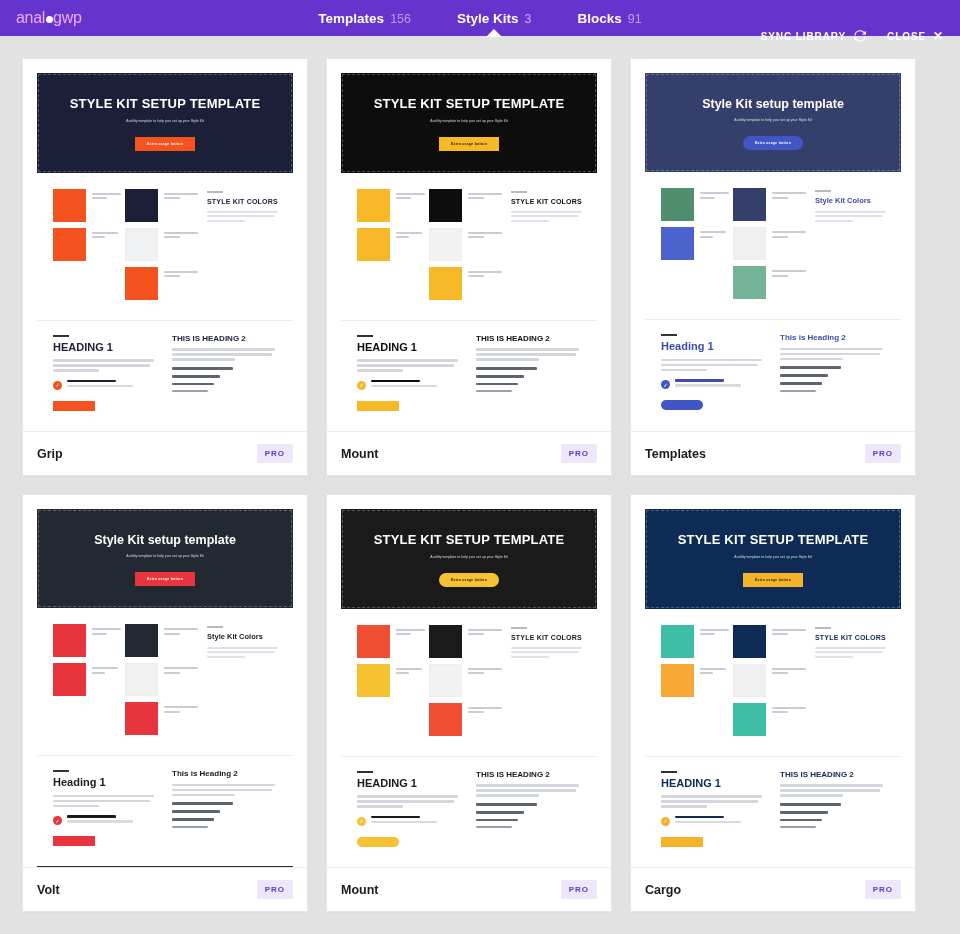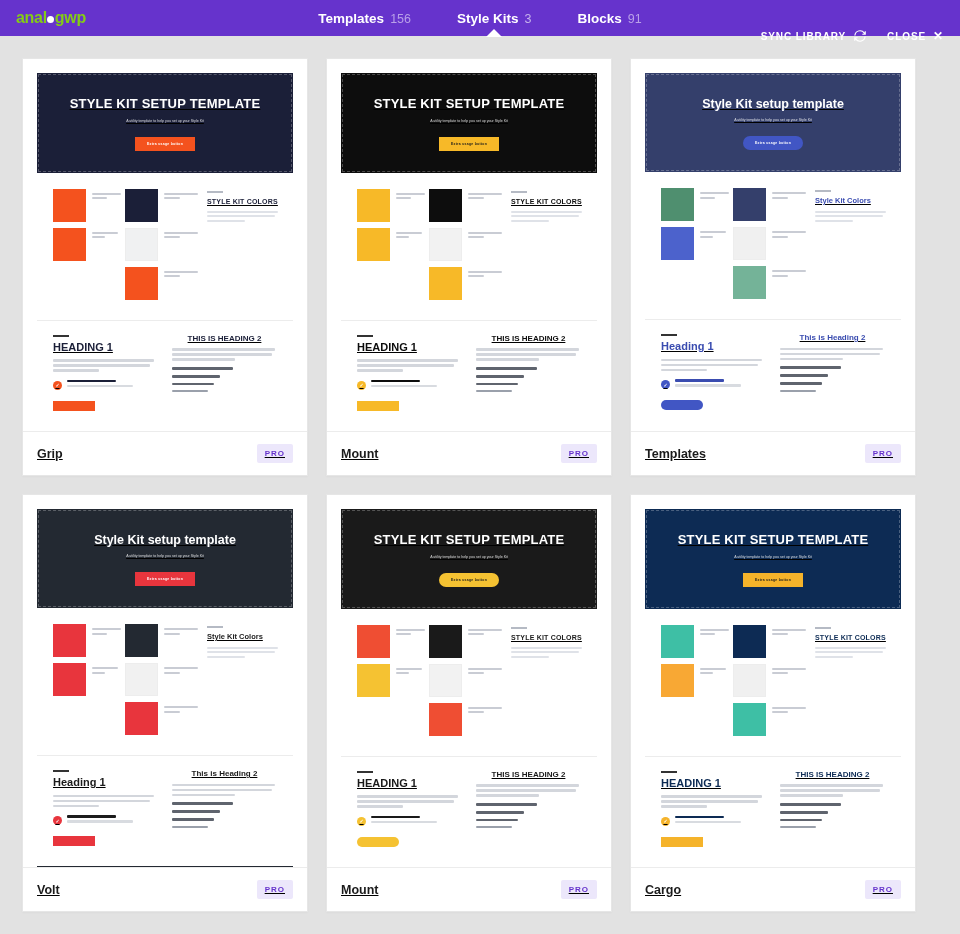--- a/index.html
+++ b/index.html
@@ -12,21 +12,21 @@
 
   
   .topbar {
     position: relative;
     height: 36px;
     background: #6633cc;
     display: flex; align-items: center;
     padding: 0 16px;
   }
   .logo {
-    font-size: 16px; font-weight: 700; color: #84cc16;
+    font-size: 16px; font-weight: 400; color: #f0abfc;
     letter-spacing: -0.3px;
     display: flex; align-items: center;
   }
   .logo .dot {
     width: 7px; height: 7px; border-radius: 50%;
     background: #fff; display: inline-block;
     margin: 3px 0.5px 0 0.5px;
   }
   .nav {
     position: absolute; left: 0; right: 0;
@@ -58,21 +58,20 @@
   }
   .sync-ico { width: 14px; height: 14px; display: block; }
   .close-x { font-size: 12px; font-weight: 700; line-height: 1; }
 
   
   .grid {
     display: grid;
     grid-template-columns: repeat(3, 286px);
     gap: 18px;
     padding: 22px 22px 0 22px;
-    text-decoration: underline;
   }
   .card {
     background: #fff;
     border: 1px solid #e6e6e6;
     display: flex; flex-direction: column;
     box-shadow: 0 1px 2px rgba(0,0,0,0.03);
   }
   .thumb {
     height: 372px;
     overflow: hidden;
@@ -128,21 +127,21 @@
   .ck-eyebrow { height: 2px; width: 16px; background: #b5bac4; margin-bottom: 5px; }
   .ck-title {
     font-weight: 800; line-height: 1.18; margin-bottom: 5px;
   }
 
   
   .mp-head {
     display: flex; padding: 14px 16px 16px 16px; gap: 14px;
   }
   .mh-left { width: 50%; }
-  .mh-right { width: 50%; text-align: center; }
+  .mh-right { width: 50%; }
   .mh-bar { width: 16px; height: 2px; background: #333; margin-bottom: 5px; }
   .h1-big { font-weight: 800; line-height: 1.05; margin-bottom: 6px; }
   .h2-big { font-weight: 800; line-height: 1.1; margin-bottom: 5px; }
   .feat { display: flex; align-items: flex-start; gap: 5px; margin: 8px 0 7px; }
   .feat-ico {
     width: 9px; height: 9px; border-radius: 50%; flex-shrink: 0;
     display: flex; align-items: center; justify-content: center;
     color: #fff; font-size: 5px; font-weight: 700; margin-top: 1px;
   }
   .feat-txt { flex: 1; }

